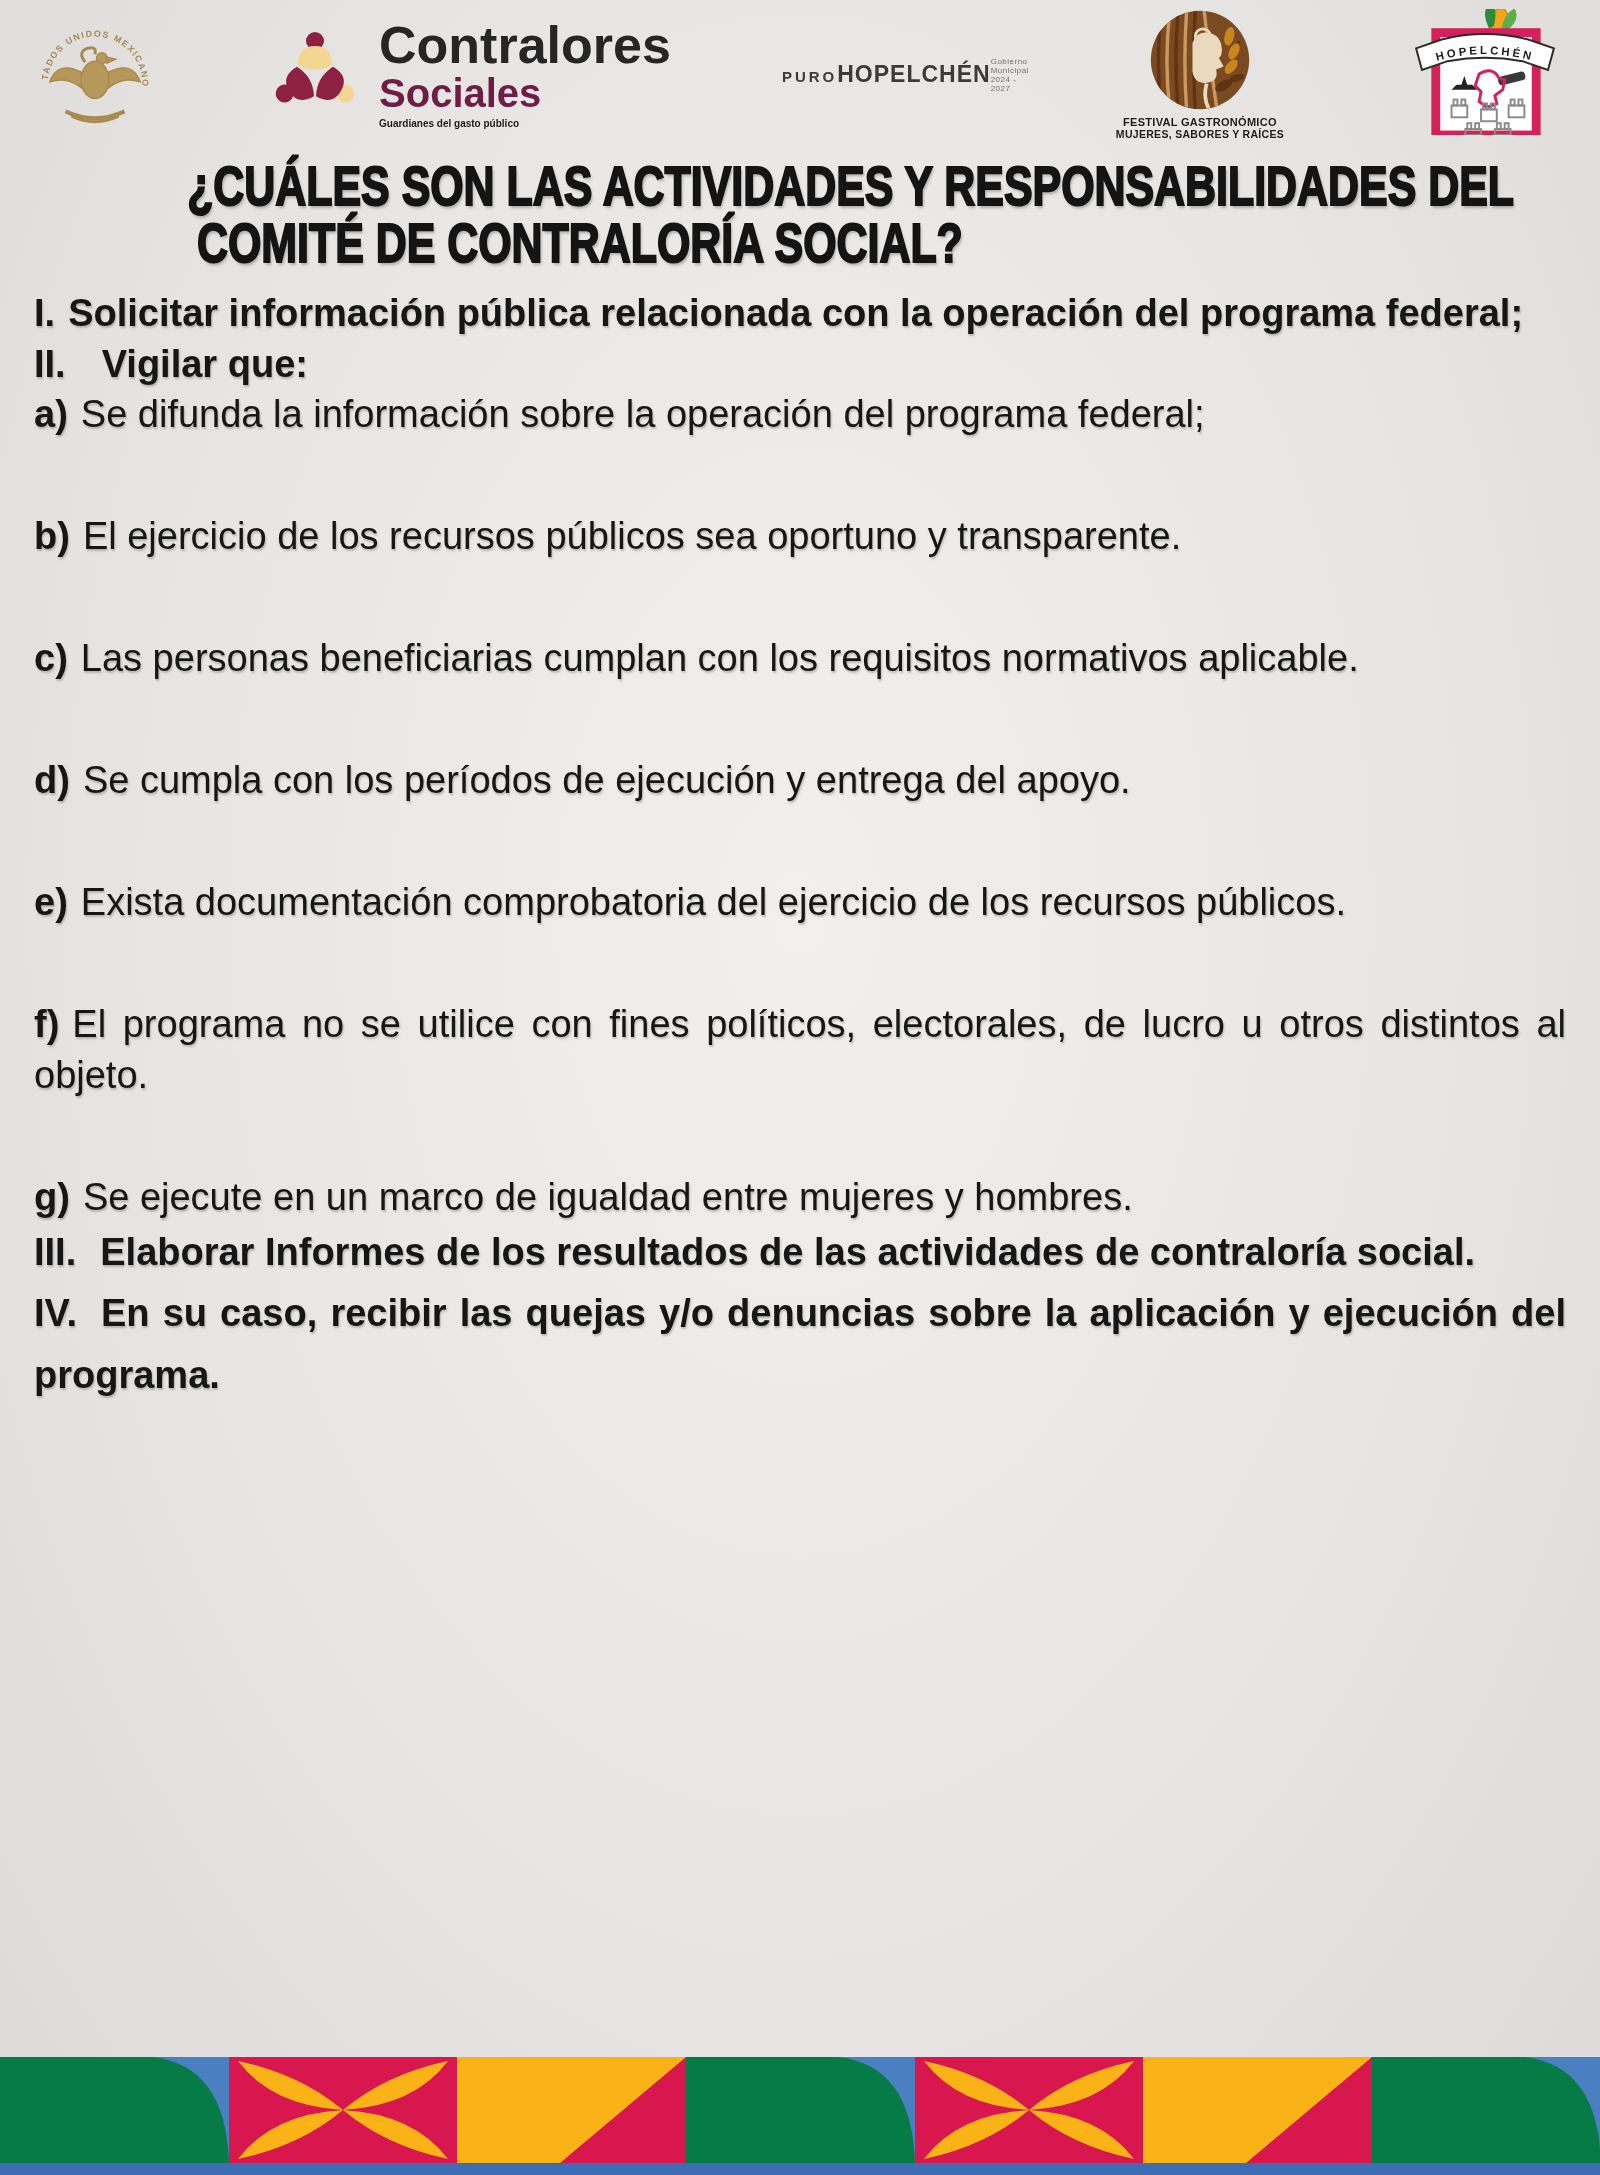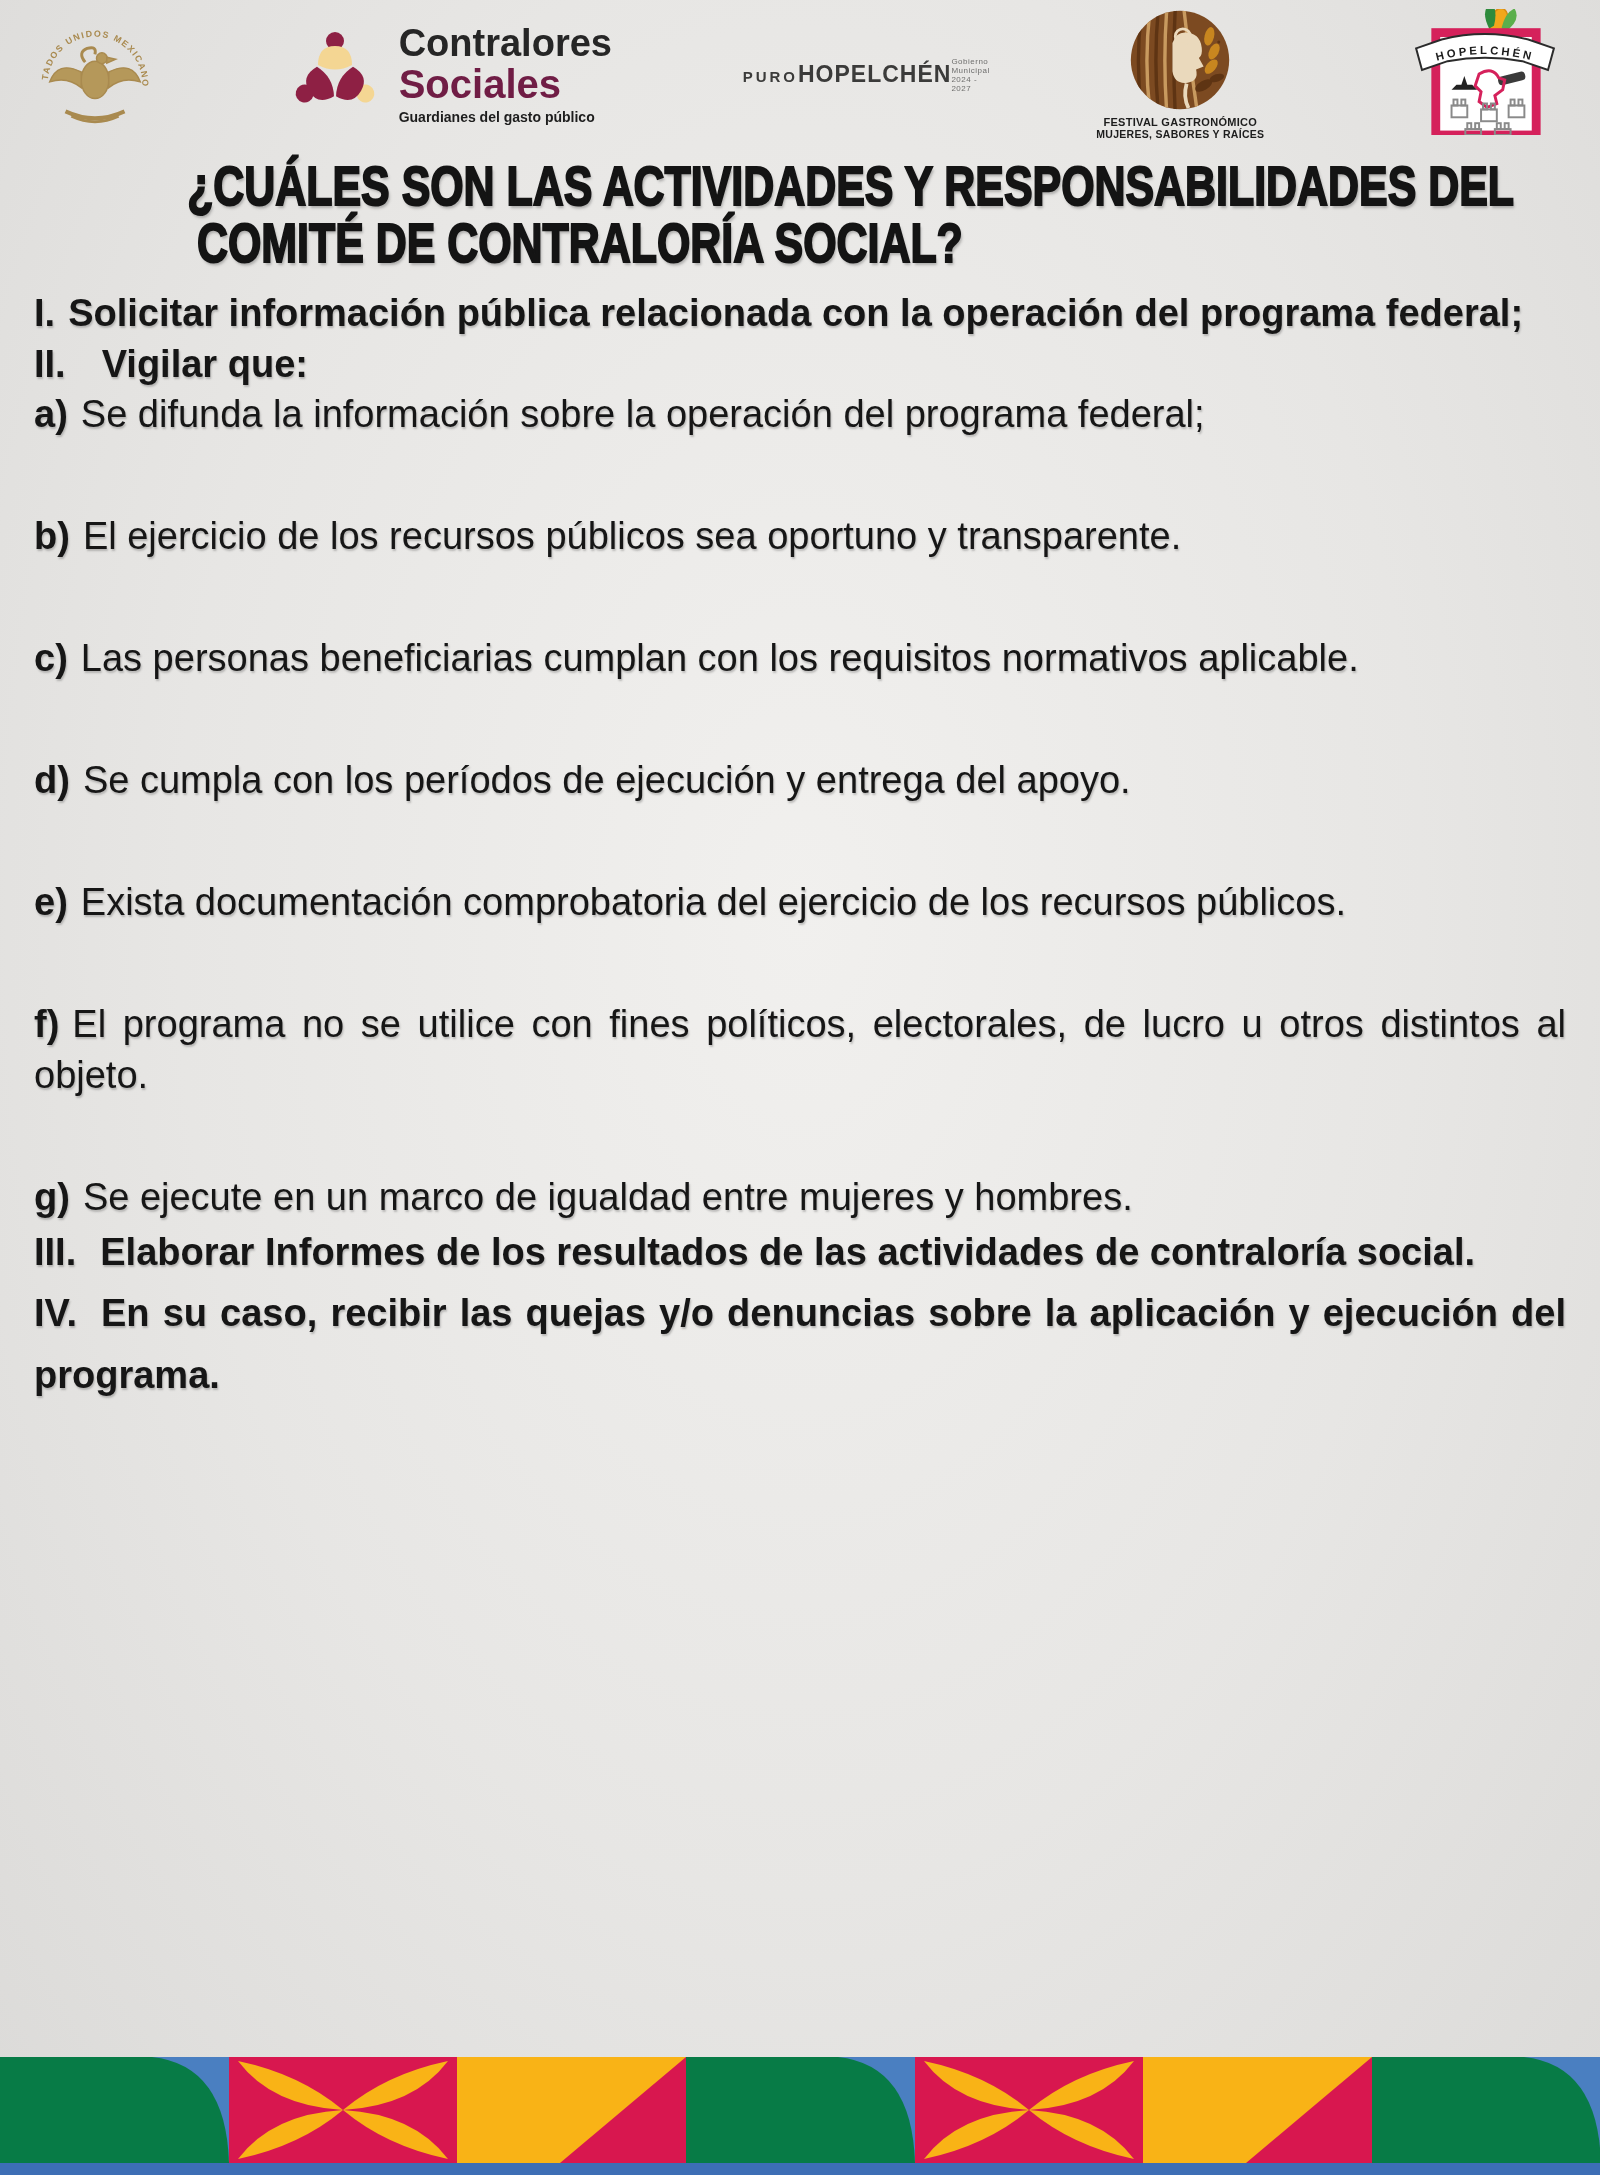--- a/index.html
+++ b/index.html
@@ -18,23 +18,23 @@
   }
   .logo-block{display:flex;align-items:center;gap:14px;}
   .cultura-text .wordmark{
     font-family:"Liberation Serif","DejaVu Serif",serif;
     font-size:47px;font-weight:700;color:#9D2449;letter-spacing:3px;line-height:1.05;
   }
   .cultura-text .subtitle{
     font-size:16px;font-weight:700;color:#1d1d1d;letter-spacing:2.8px;margin-top:4px;
   }
   .contralores-text{line-height:1.0;}
-  .contralores-text .w1{font-size:38px;font-weight:700;color:#262626;display:block;}
+  .contralores-text .w1{font-size:52px;font-weight:700;color:#262626;display:block;}
   .contralores-text .w2{font-size:40px;font-weight:700;color:#701D45;display:block;margin-top:2px;}
-  .contralores-text .tagline{font-size:14px;font-weight:700;color:#1d1d1d;display:block;margin-top:6px;}
+  .contralores-text .tagline{font-size:10px;font-weight:700;color:#1d1d1d;display:block;margin-top:6px;}
   .puro-col{display:flex;flex-direction:row;align-items:center;width:212px;}
   .puro-col .puro{font-size:15px;font-weight:800;letter-spacing:3px;color:#3b3b3a;margin-top:5px;}
   .puro-col .hopelchen{font-size:23px;font-weight:800;letter-spacing:1px;color:#3b3b3a;line-height:1.05;}
   .puro-col .gobierno{font-size:8px;color:#6f6f6e;margin-top:2px;letter-spacing:0.5px;}
   .festival-col{display:flex;flex-direction:column;align-items:center;width:190px;}
   .festival-col .f1{font-size:11px;font-weight:800;color:#1d1d1d;margin-top:4px;letter-spacing:0.3px;}
   .festival-col .f2{font-size:10.5px;font-weight:800;color:#1d1d1d;letter-spacing:0.3px;}
   
   .title{
     width:1160px;margin:20px 0 0 0;

